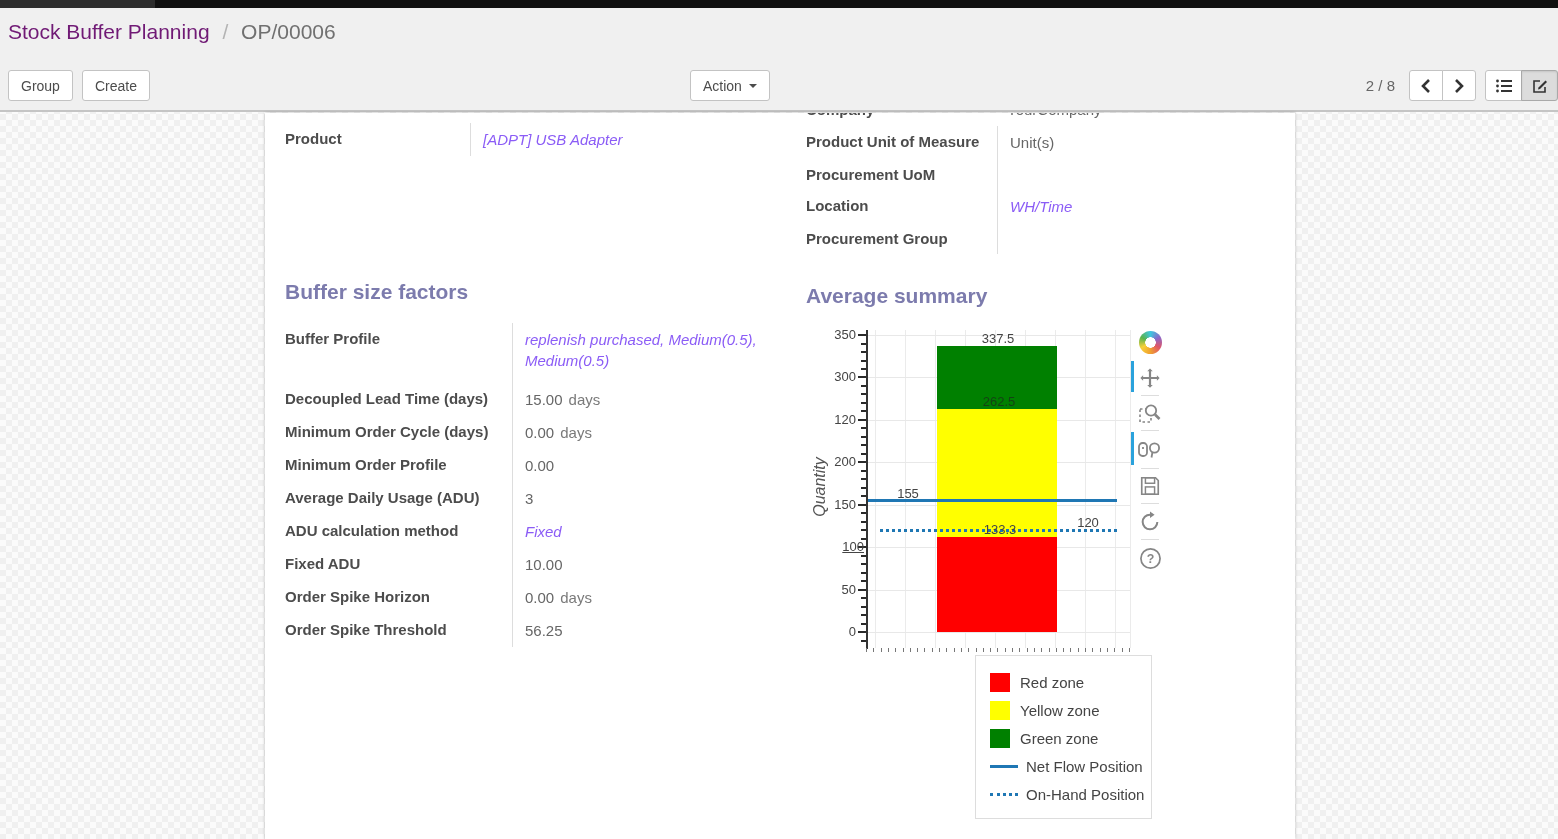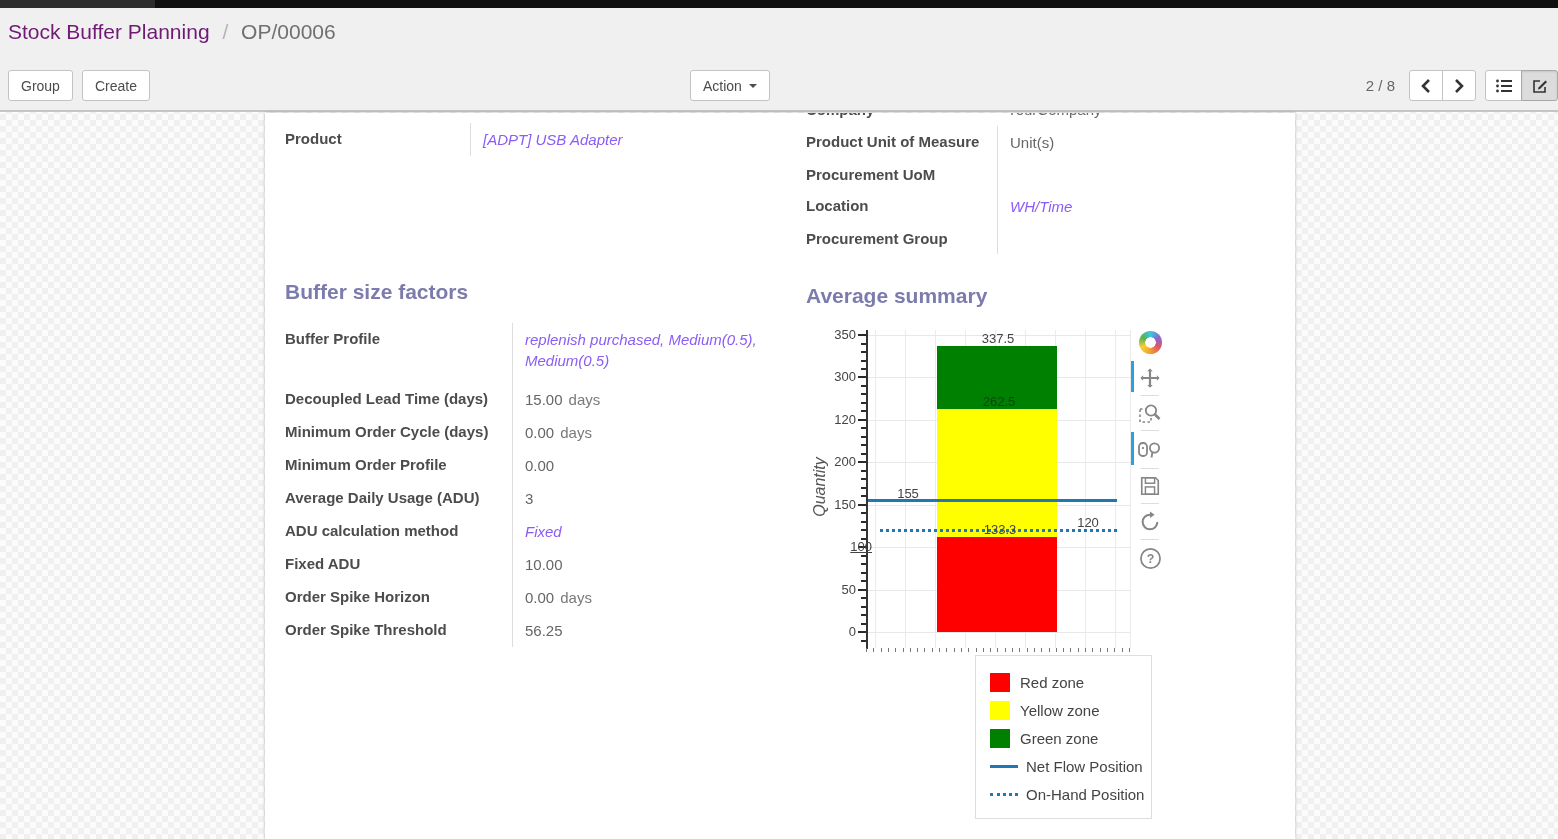--- a/index.html
+++ b/index.html
@@ -312,21 +312,21 @@
         <div class="ann ann-in" style="left: 189px; top: 69.3px;">262.5</div>
         <div class="ann" style="left: 98px; top: 160.5px;">155</div>
         <div class="ann" style="left: 190px; top: 196.5px;">133.3</div>
         <div class="ann" style="left: 278px; top: 190.2px;">120</div>
         <div class="axis-line" style="left: 56px; top: 5px; width: 1.5px; height: 319px;"></div>
         <div class="tick" style="left: 48px; width: 8px; top: 306px; height: 2px;"></div>
         <div class="tick-label" style="left: 0px; top: 299px;">0</div>
         <div class="tick" style="left: 48px; width: 8px; top: 263.6px; height: 2px;"></div>
         <div class="tick-label" style="left: 0px; top: 256.6px;">50</div>
         <div class="tick" style="left: 48px; width: 8px; top: 221.1px; height: 2px;"></div>
-        <div class="tick-label" style="left: 16px; top: 214.1px; text-decoration: underline;">100</div>
+        <div class="tick-label" style="left: 8px; top: 214.1px; text-decoration: underline;">100</div>
         <div class="tick" style="left: 48px; width: 8px; top: 178.7px; height: 2px;"></div>
         <div class="tick-label" style="left: 0px; top: 171.7px;">150</div>
         <div class="tick" style="left: 48px; width: 8px; top: 136.3px; height: 2px;"></div>
         <div class="tick-label" style="left: 0px; top: 129.3px;">200</div>
         <div class="tick" style="left: 48px; width: 8px; top: 93.9px; height: 2px;"></div>
         <div class="tick-label" style="left: 0px; top: 86.9px;">120</div>
         <div class="tick" style="left: 48px; width: 8px; top: 51.4px; height: 2px;"></div>
         <div class="tick-label" style="left: 0px; top: 44.4px;">300</div>
         <div class="tick" style="left: 48px; width: 8px; top: 9px; height: 2px;"></div>
         <div class="tick-label" style="left: 0px; top: 2px;">350</div>

